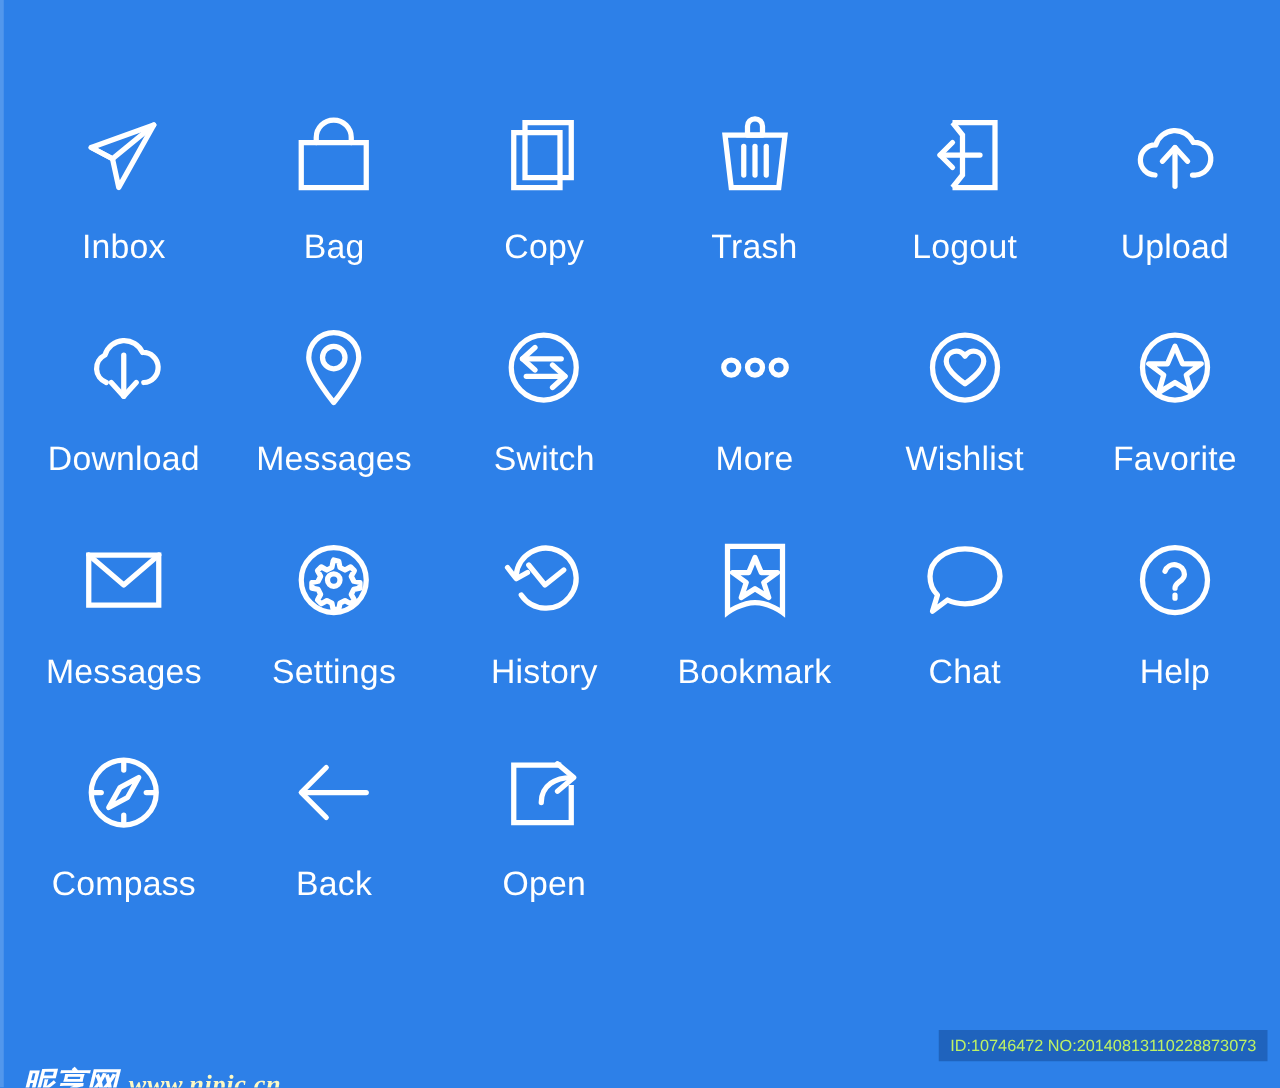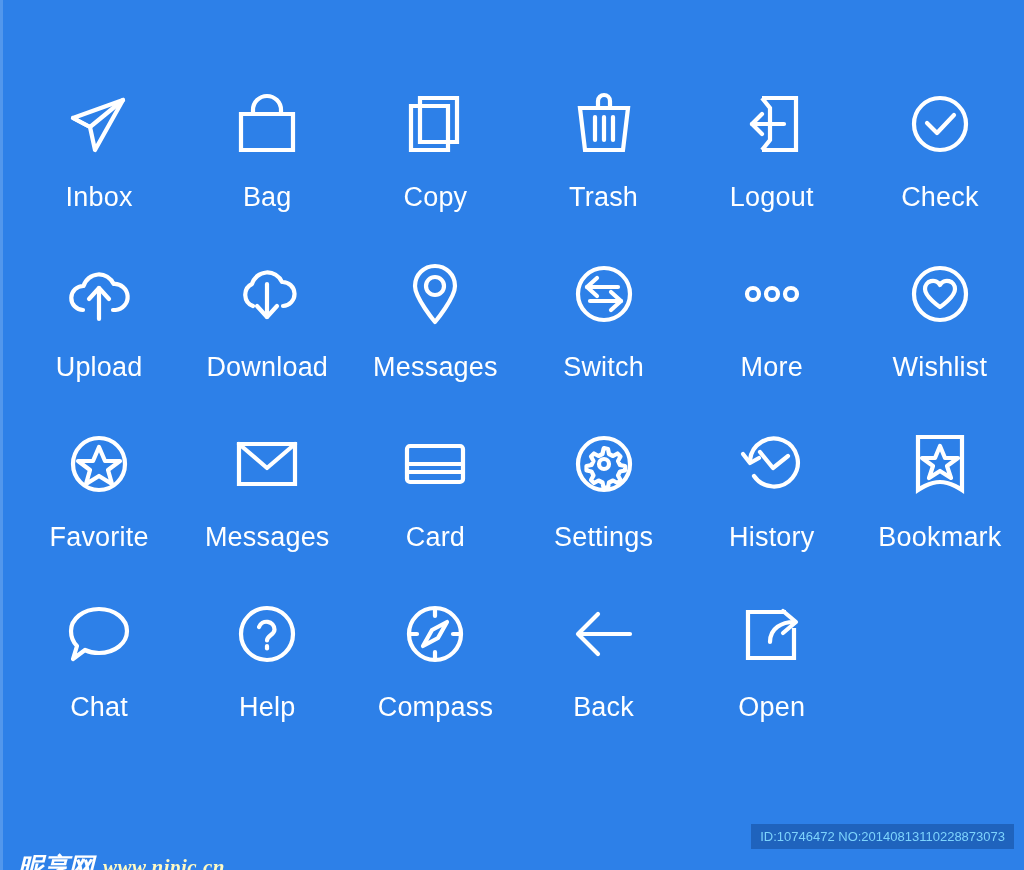--- a/index.html
+++ b/index.html
@@ -100,21 +100,21 @@
     font-weight: bold;
     font-style: italic;
     font-family: "Liberation Serif", serif;
     letter-spacing: 0.5px;
   }
   #id-badge {
     position: absolute;
     right: 10px;
     top: 16px;
     background: #1f63bd;
-    color: #7dd3fc;
+    color: #bef264;
     font-size: 13px;
     padding: 5px 9px;
     font-family: "Liberation Sans", sans-serif;
     white-space: nowrap;
   }
 </style>
 </head>
 <body style="background: rgb(45, 128, 232);">
 
 <div id="left-edge"></div>
@@ -166,29 +166,20 @@
           <path class="sq" d="M22 6 L30 16 V48 L22 58"></path>
           <line x1="12" y1="32" x2="44" y2="32"></line>
           <polyline points="22,22 12,32 22,42"></polyline>
         </svg>
       </div>
       <div class="label">Logout</div>
     </div>
     <div class="cell">
       <div class="glyph">
         <svg width="68" height="68" viewBox="-2 -2 68 68">
-          <circle cx="32" cy="32" r="26"></circle>
-          <polyline points="19,31 29,41 46,23"></polyline>
-        </svg>
-      </div>
-      <div class="label">Check</div>
-    </div>
-    <div class="cell">
-      <div class="glyph">
-        <svg width="68" height="68" viewBox="-2 -2 68 68">
           <path d="M16 48 a12 12 0 0 1 0.6 -24 a16 16 0 0 1 30 -2 a11 11 0 0 1 2 26 H46"></path>
           <line x1="32" y1="26" x2="32" y2="57"></line>
           <polyline points="22,37 32,26 42,37"></polyline>
         </svg>
       </div>
       <div class="label">Upload</div>
     </div>
     <div class="cell">
       <div class="glyph">
         <svg width="68" height="68" viewBox="-2 -2 68 68">
@@ -249,30 +240,20 @@
       <div class="label">Favorite</div>
     </div>
     <div class="cell">
       <div class="glyph">
         <svg width="68" height="68" viewBox="-2 -2 68 68">
           <rect class="sq" x="4" y="12" width="56" height="40"></rect>
           <polyline points="4,12 32,36 60,12"></polyline>
         </svg>
       </div>
       <div class="label">Messages</div>
-    </div>
-    <div class="cell">
-      <div class="glyph">
-        <svg width="68" height="68" viewBox="-2 -2 68 68">
-          <rect class="sq" x="4" y="14" width="56" height="36" rx="3"></rect>
-          <line x1="4" y1="32" x2="60" y2="32"></line>
-          <line x1="4" y1="40" x2="60" y2="40"></line>
-        </svg>
-      </div>
-      <div class="label">Card</div>
     </div>
     <div class="cell">
       <div class="glyph">
         <svg width="68" height="68" viewBox="-2 -2 68 68">
           <circle cx="32" cy="32" r="26"></circle>
           <path d="M32 16 l4 1 1 5 4 2 4.5-2.5 3 3 -2.5 4.5 2 4 5 1 0 4.5 -5 1 -2 4 2.5 4.5 -3 3 -4.5-2.5 -4 2 -1 5 -4.5 0 -1-5 -4-2 -4.5 2.5 -3-3 2.5-4.5 -2-4 -5-1 0-4.5 5-1 2-4 -2.5-4.5 3-3 4.5 2.5 4-2 1-5 Z"></path>
           <circle cx="32" cy="32" r="5"></circle>
         </svg>
       </div>
       <div class="label">Settings</div>

